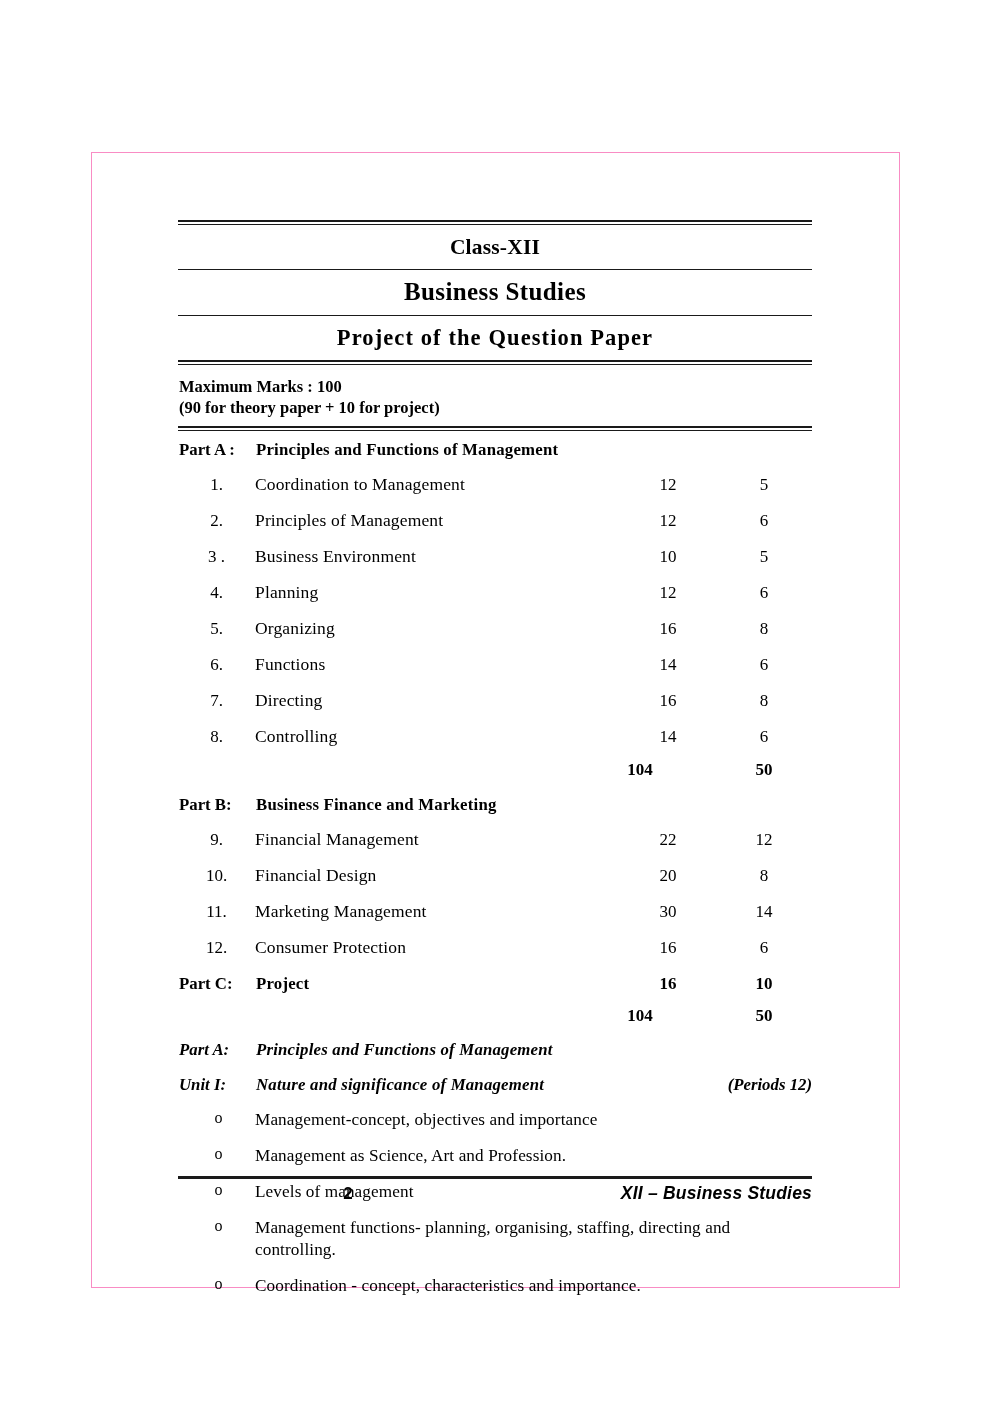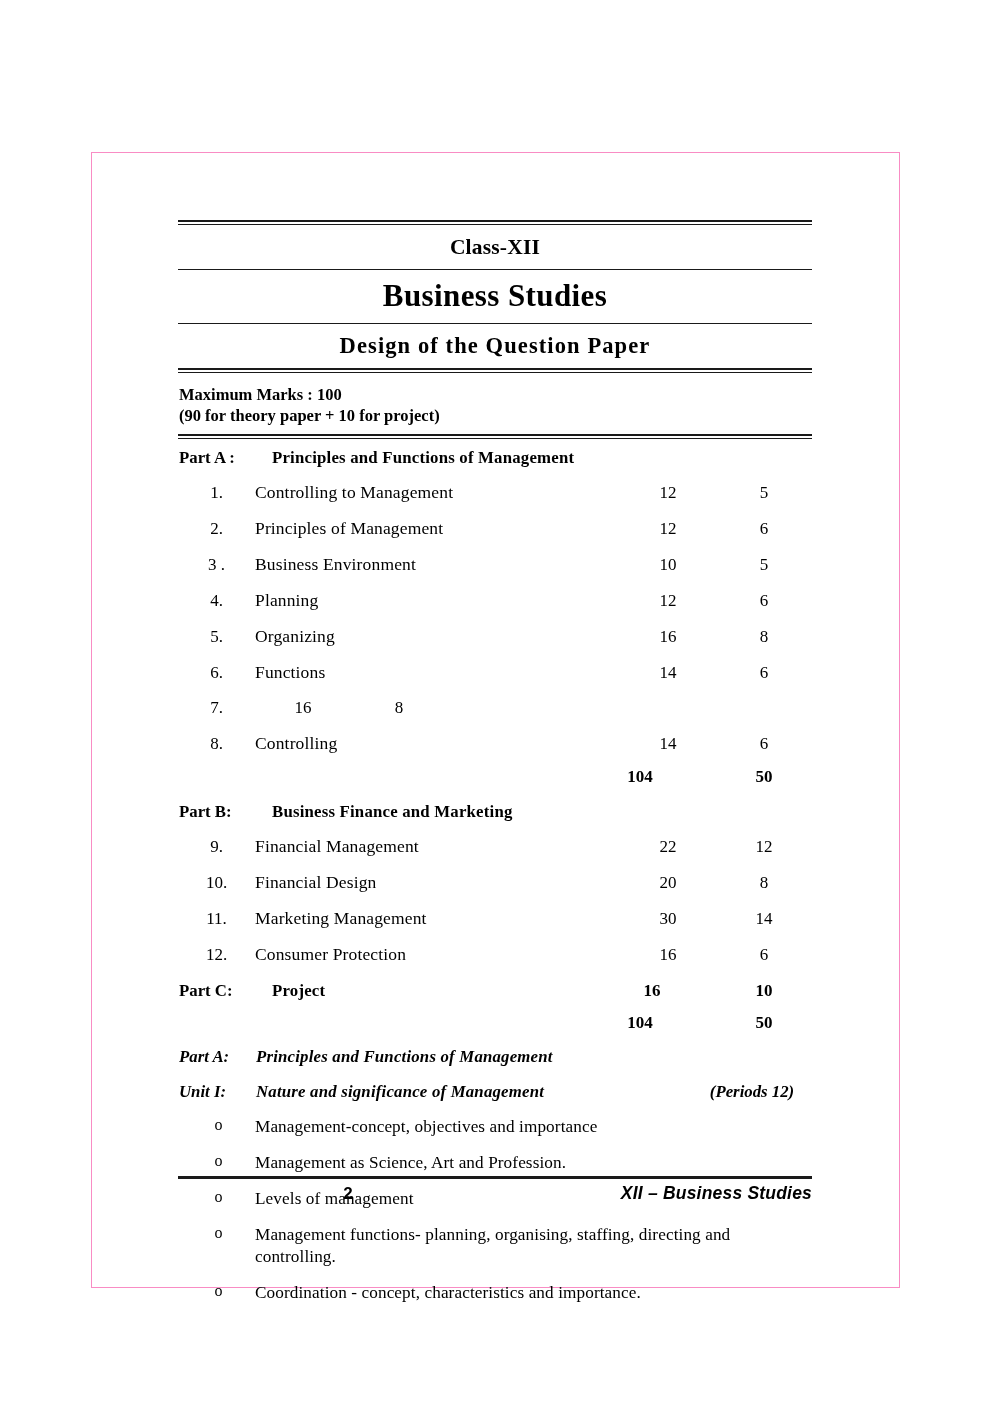--- a/index.html
+++ b/index.html
@@ -61,21 +61,21 @@
   .masthead-line {
     text-align: center;
     font-weight: bold;
   }
   .mh-class {
     font-size: 21.5px;
     padding: 10px 0 9px;
     letter-spacing: 0.2px;
   }
   .mh-title {
-    font-size: 31px;
+    font-size: 25px;
     padding: 8px 0 9px;
     letter-spacing: 0.4px;
   }
   .mh-sub {
     font-size: 22.5px;
     padding: 9px 0 9px;
     letter-spacing: 1.1px;
   }
 
   
@@ -86,21 +86,21 @@
     padding: 11px 0 8px 1px;
   }
 
   
   .tbl { width: 100%; }
   .row {
     display: flex;
     align-items: baseline;
     padding: 7.5px 0 7.5px;
   }
-  .row.part-head { padding-top: 9px; padding-bottom: 6px; gap: 16px; }
+  .row.part-head { padding-top: 9px; padding-bottom: 6px; }
   .row.total { padding-top: 6px; padding-bottom: 6px; gap: 28px; }
 
   .c-num {
     width: 77px;
     flex: 0 0 77px;
     font-size: 17px;
     text-align: center;
   }
   .c-num.left {
     text-align: left;
@@ -136,21 +136,21 @@
   .sylrow {
     display: flex;
     align-items: baseline;
     padding: 8px 0 7px;
     font-style: italic;
   }
   .sylrow .c-num.left { font-weight: bold; }
   .periods {
     flex: 0 0 auto;
     width: 120px;
-    text-align: center;
+    text-align: right;
     font-weight: bold;
     font-size: 16.8px;
   }
 
   .bullet-row {
     display: flex;
     align-items: flex-start;
     padding: 7px 0 7px;
   }
   .b-mark {
@@ -204,41 +204,41 @@
 
 <div id="page-frame"></div>
 
 <div id="content">
 
   <div class="rule-double"></div>
   <div class="masthead-line mh-class">Class-XII</div>
   <div class="rule-single"></div>
   <div class="masthead-line mh-title">Business Studies</div>
   <div class="rule-single"></div>
-  <div class="masthead-line mh-sub">Design of the Question Paper</div>
+  <div class="masthead-line mh-sub">Project of the Question Paper</div>
   <div class="rule-double"></div>
 
   <div class="marks-block">
     <div>Maximum Marks : 100</div>
     <div>(90 for theory paper + 10 for project)</div>
   </div>
   <div class="rule-double"></div>
 
   <div class="tbl">
 
     <div class="row part-head">
       <div class="c-num left">Part A :</div>
       <div class="c-label bold">Principles and Functions of Management</div>
       <div class="c-v1"></div>
       <div class="c-v2"></div>
     </div>
 
     <div class="row">
       <div class="c-num">1.</div>
-      <div class="c-label">Controlling to Management</div>
+      <div class="c-label">Coordination to Management</div>
       <div class="c-v1">12</div>
       <div class="c-v2">5</div>
     </div>
     <div class="row">
       <div class="c-num">2.</div>
       <div class="c-label">Principles of Management</div>
       <div class="c-v1">12</div>
       <div class="c-v2">6</div>
     </div>
     <div class="row">
@@ -260,20 +260,21 @@
       <div class="c-v2">8</div>
     </div>
     <div class="row">
       <div class="c-num">6.</div>
       <div class="c-label">Functions</div>
       <div class="c-v1">14</div>
       <div class="c-v2">6</div>
     </div>
     <div class="row">
       <div class="c-num">7.</div>
+      <div class="c-label">Directing</div>
       <div class="c-v1">16</div>
       <div class="c-v2">8</div>
     </div>
     <div class="row">
       <div class="c-num">8.</div>
       <div class="c-label">Controlling</div>
       <div class="c-v1">14</div>
       <div class="c-v2">6</div>
     </div>
 

